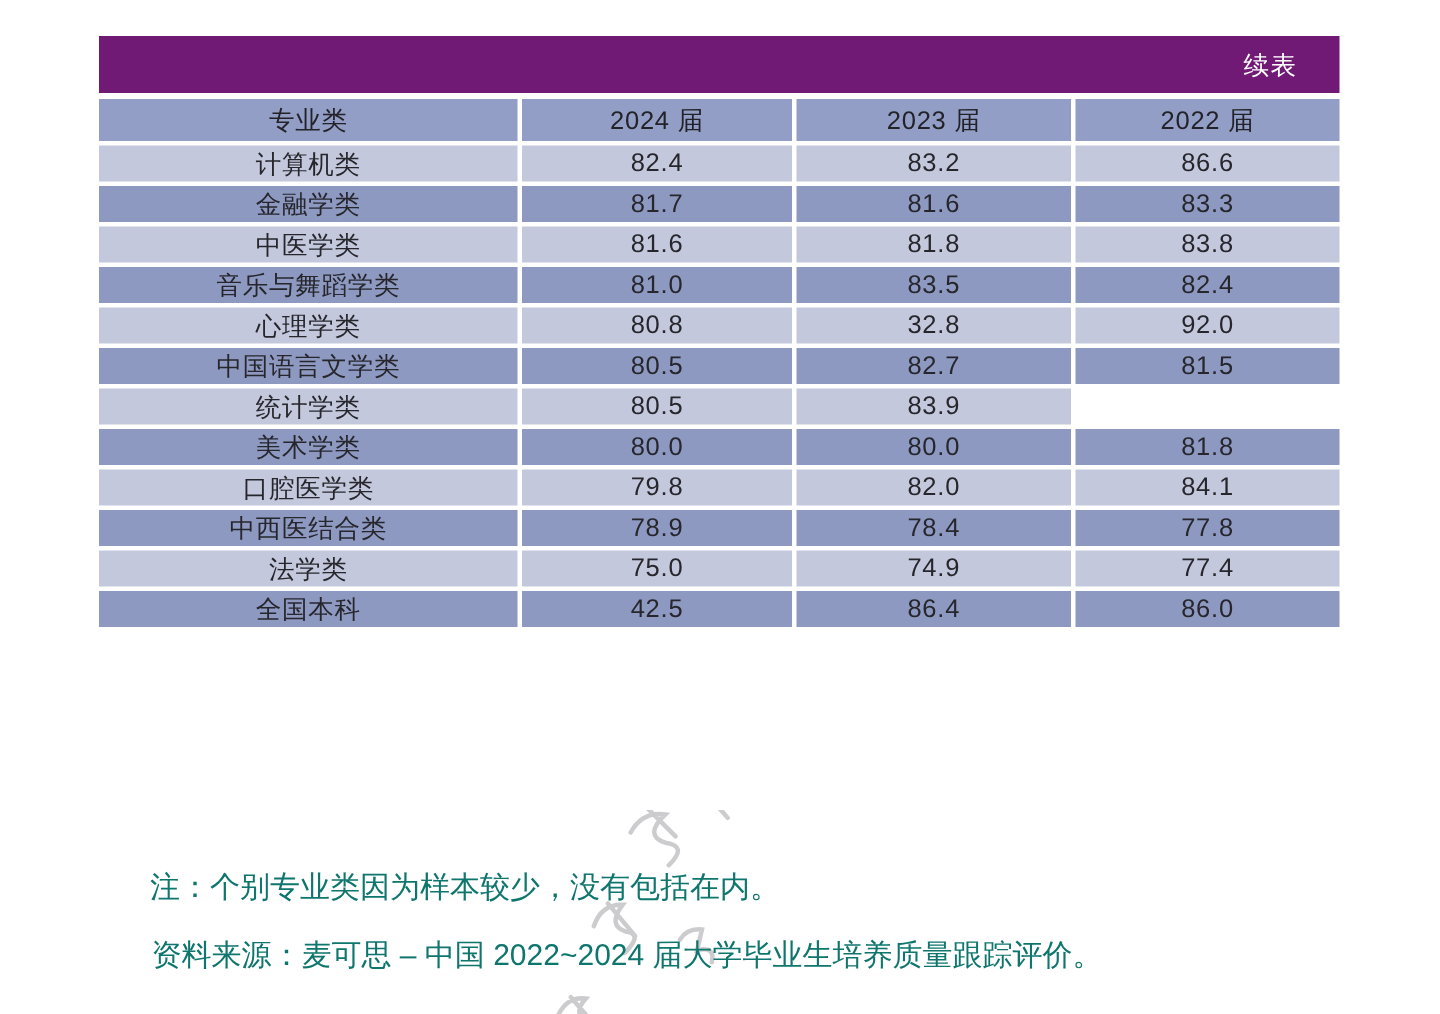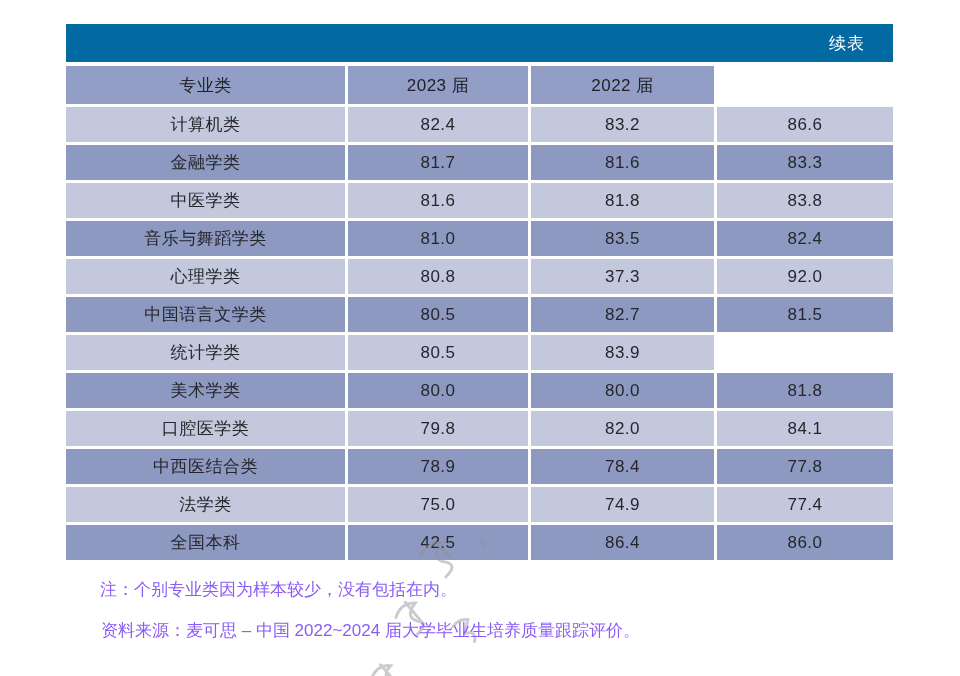--- a/index.html
+++ b/index.html
@@ -11,60 +11,60 @@
     position: relative;
     overflow: hidden;
   }
   .table-wrap {
     position: absolute;
     left: 66px; top: 24px;
     width: 827px;
   }
   .title-bar {
     height: 38px;
-    background: #0369a1;
+    background: #701a75;
     display: flex;
     align-items: center;
     justify-content: flex-end;
     padding-right: 28px;
     margin-bottom: 4px;
   }
   .title-bar .title-text {
     color: #ffffff;
     font-size: 17px;
     letter-spacing: 1px;
   }
   .grid-header, .grid-row {
     display: grid;
     grid-template-columns: 279px 180px 183px 176px;
     column-gap: 3px;
     margin-bottom: 3px;
   }
   .cell {
-    height: 35px;
+    height: 24px;
     display: flex;
     align-items: center;
     justify-content: center;
     font-size: 17px;
     color: #26262c;
     letter-spacing: 0.5px;
   }
   .grid-header .cell {
-    height: 38px;
+    height: 28px;
     background: #929ec5;
     color: #222228;
   }
   .row-light .cell { background: #c3c8dc; }
   .row-dark  .cell { background: #8d99c1; }
   .notes {
     position: absolute;
     left: 100px;
     top: 578px;
-    font-size: 17px;
-    color: #8b5cf6;
+    font-size: 20px;
+    color: #0f766e;
     line-height: 1.4;
   }
   .notes .note-line { margin: 0 0 17px 0; }
   .notes .source-line { margin: 1px; }
   .watermark {
     position: absolute;
     left: 300px; top: 540px;
     width: 260px; height: 136px;
     opacity: 0.45;
     pointer-events: none;
@@ -74,20 +74,21 @@
 <body>
 
 <div class="table-wrap">
 
   <div class="title-bar">
     <span class="title-text">续表</span>
   </div>
 
   <div class="grid-header">
     <div class="cell">专业类</div>
+    <div class="cell">2024 届</div>
     <div class="cell">2023 届</div>
     <div class="cell">2022 届</div>
   </div>
 
   <div id="table-body">
       <div class="grid-row row-light">
     <div class="cell">计算机类</div>
     <div class="cell">82.4</div>
     <div class="cell">83.2</div>
     <div class="cell">86.6</div>
@@ -106,21 +107,21 @@
   </div>
       <div class="grid-row row-dark">
     <div class="cell">音乐与舞蹈学类</div>
     <div class="cell">81.0</div>
     <div class="cell">83.5</div>
     <div class="cell">82.4</div>
   </div>
       <div class="grid-row row-light">
     <div class="cell">心理学类</div>
     <div class="cell">80.8</div>
-    <div class="cell">37.3</div>
+    <div class="cell">32.8</div>
     <div class="cell">92.0</div>
   </div>
       <div class="grid-row row-dark">
     <div class="cell">中国语言文学类</div>
     <div class="cell">80.5</div>
     <div class="cell">82.7</div>
     <div class="cell">81.5</div>
   </div>
       <div class="grid-row row-light">
     <div class="cell">统计学类</div>

